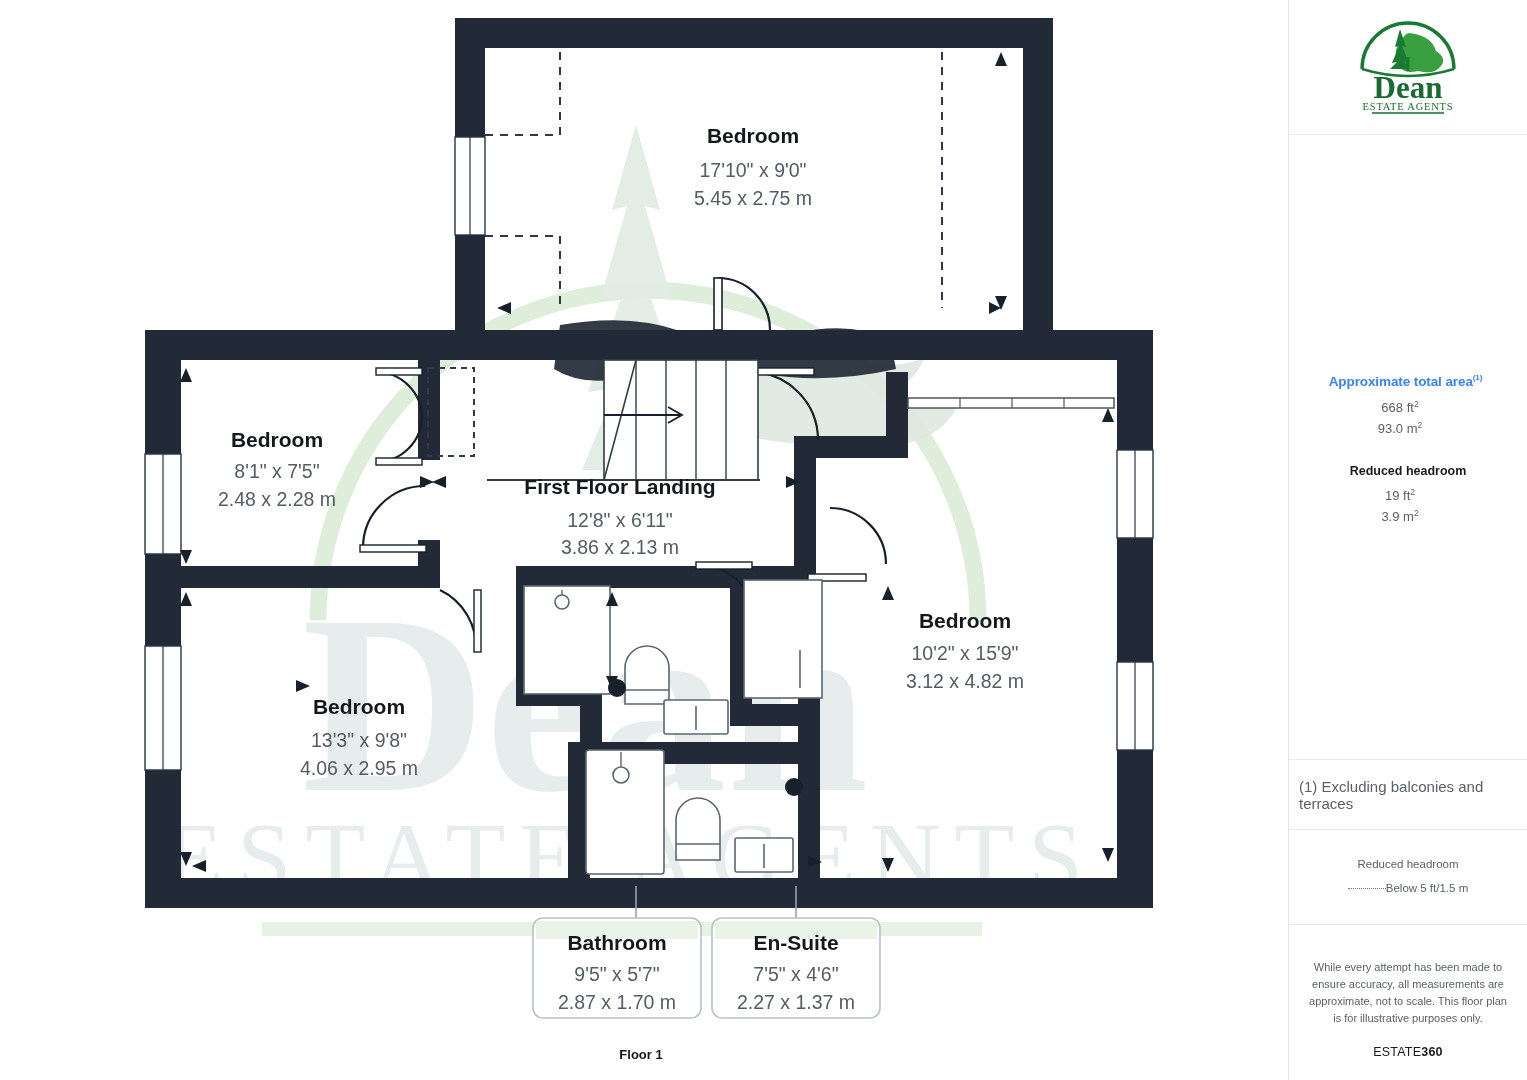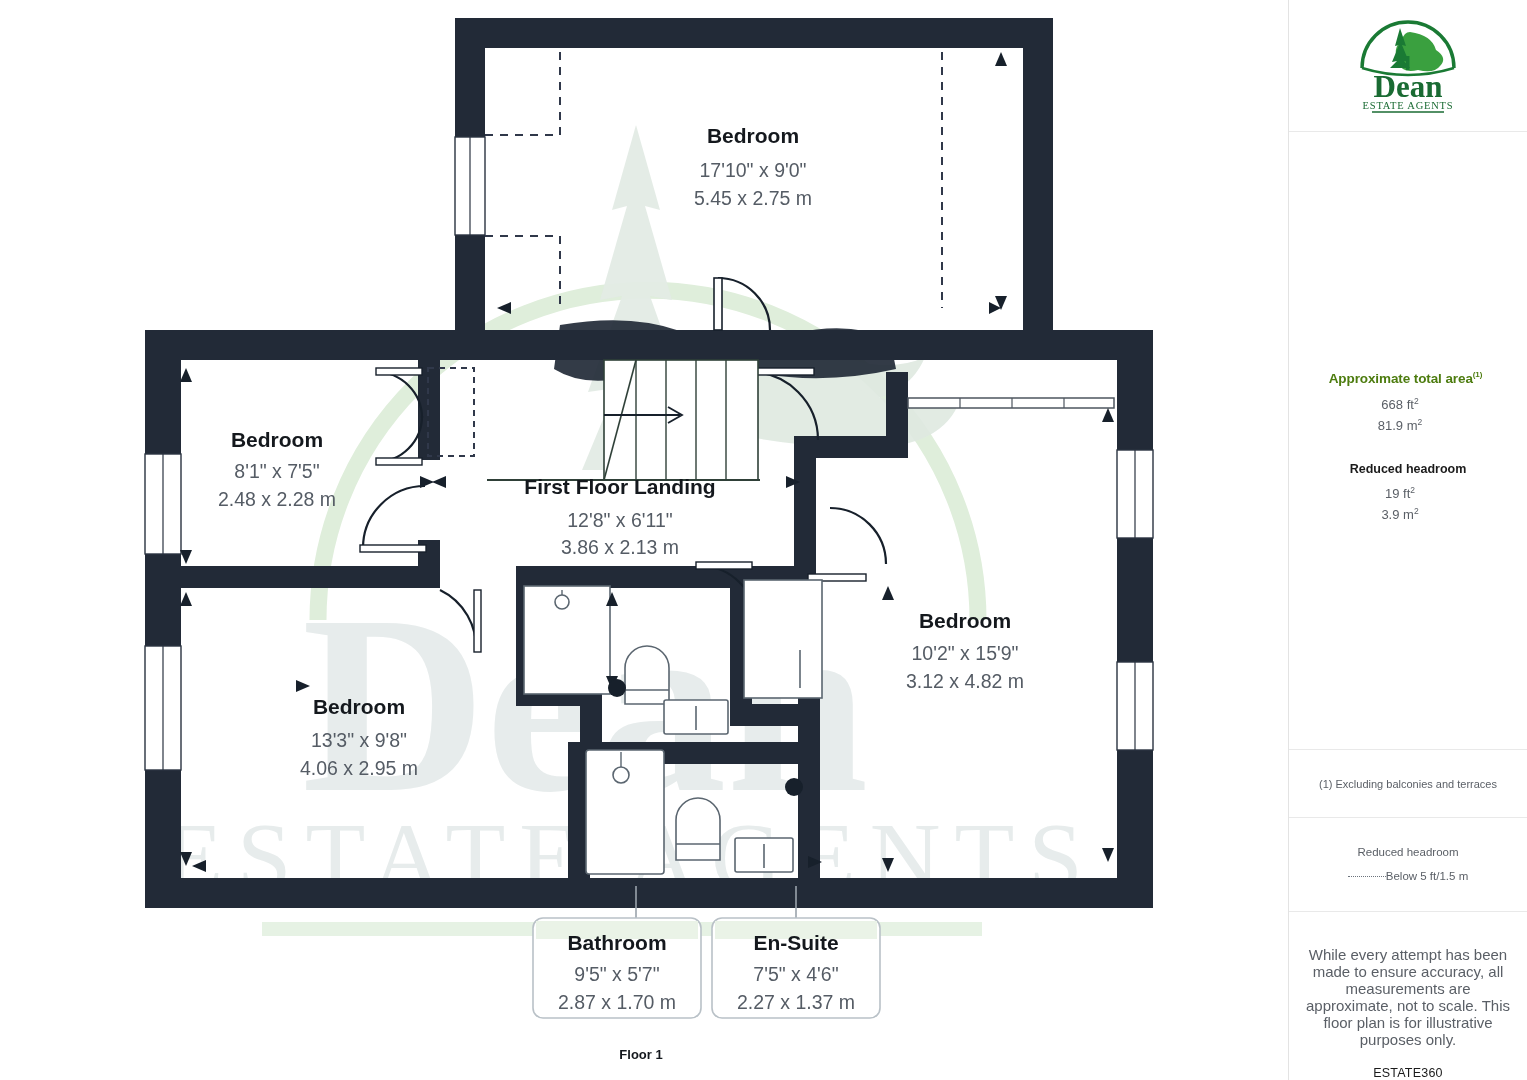--- a/index.html
+++ b/index.html
@@ -58,21 +58,21 @@
   #area-sect {
     height: 625px;
     padding-top: 238px;
     border-bottom: 1px solid #e9e9e9;
     box-sizing: border-box;
     text-align: center;
   }
   .area-title {
     font-size: 13.5px;
     font-weight: bold;
-    color: #4d7c0f;
+    color: #3b82f6;
     letter-spacing: -0.1px;
     margin: 0 5px 10px 0;
   }
   .area-title sup { font-size: 8px; vertical-align: super; }
   .area-val {
     font-size: 13px;
     color: #5a5f66;
     margin: 0 16px 5px 0;
   }
   .area-val sup { font-size: 8.5px; vertical-align: super; }
@@ -85,21 +85,21 @@
   #note-sect {
     height: 70px;
     display: flex;
     align-items: center;
     justify-content: center;
     border-bottom: 1px solid #e9e9e9;
     padding: 0 10px;
     box-sizing: border-box;
   }
   .note-txt {
-    font-size: 11px;
+    font-size: 15px;
     color: #5a5f66;
   }
   #legend-sect {
     height: 95px;
     border-bottom: 1px solid #e9e9e9;
     box-sizing: border-box;
     padding-top: 28px;
     text-align: center;
   }
   .legend-title {
@@ -120,31 +120,31 @@
     border-top: 1.6px dotted #6c737c;
     height: 0;
   }
   #disclaimer-sect {
     flex: 1;
     padding: 34px 16px 0 16px;
     box-sizing: border-box;
     text-align: center;
   }
   .disc-txt {
-    font-size: 15px;
+    font-size: 11px;
     line-height: 17px;
     color: #5a5f66;
     margin: 0 0 18px 0;
   }
   .brand {
     font-size: 12.5px;
     color: #1b1b1b;
     letter-spacing: 0.2px;
   }
-  .brand b { font-weight: normal; }
+  .brand b { font-weight: bold; }
   
   .rm-name {
     font-family: "Liberation Sans", sans-serif;
     font-size: 21px;
     font-weight: bold;
     fill: #14181d;
     text-anchor: middle;
   }
   .rm-dim {
     font-family: "Liberation Sans", sans-serif;
@@ -475,21 +475,21 @@
     </div>
 
     <div id="area-sect">
       <p class="area-title">
         <span>Approximate total area</span><sup>(1)</sup>
       </p>
       <p class="area-val">
         <span>668 ft</span><sup>2</sup>
       </p>
       <p class="area-val">
-        <span>81.9 m</span><sup>2</sup>
+        <span>93.0 m</span><sup>2</sup>
       </p>
       <p class="area-sub-title">Reduced headroom</p>
       <p class="area-val">
         <span>19 ft</span><sup>2</sup>
       </p>
       <p class="area-val">
         <span>3.9 m</span><sup>2</sup>
       </p>
     </div>
 

